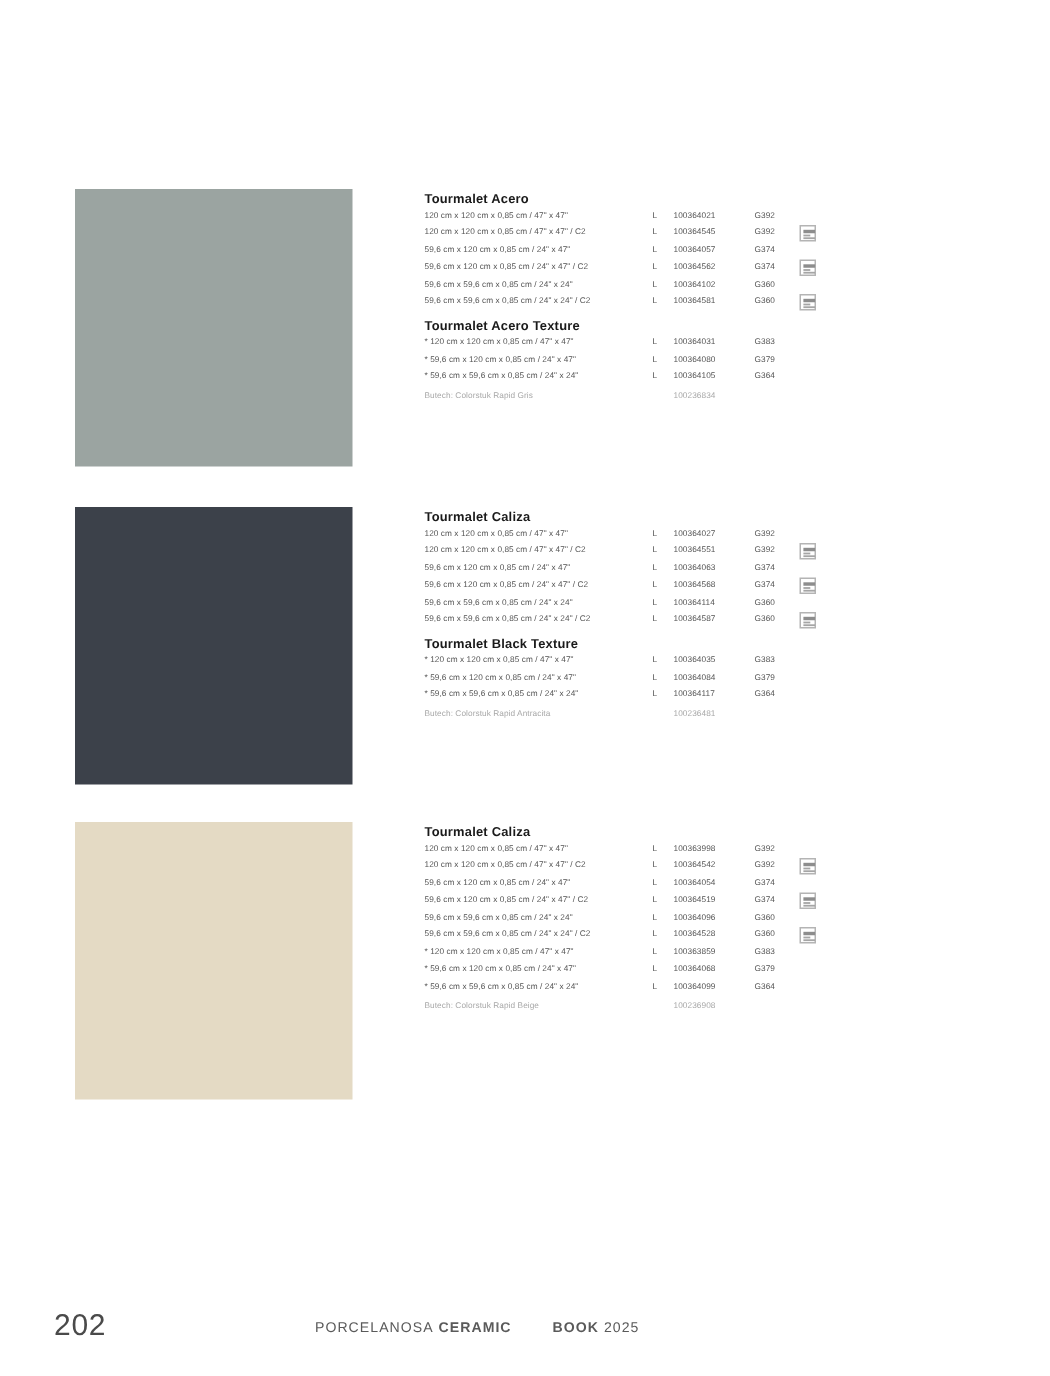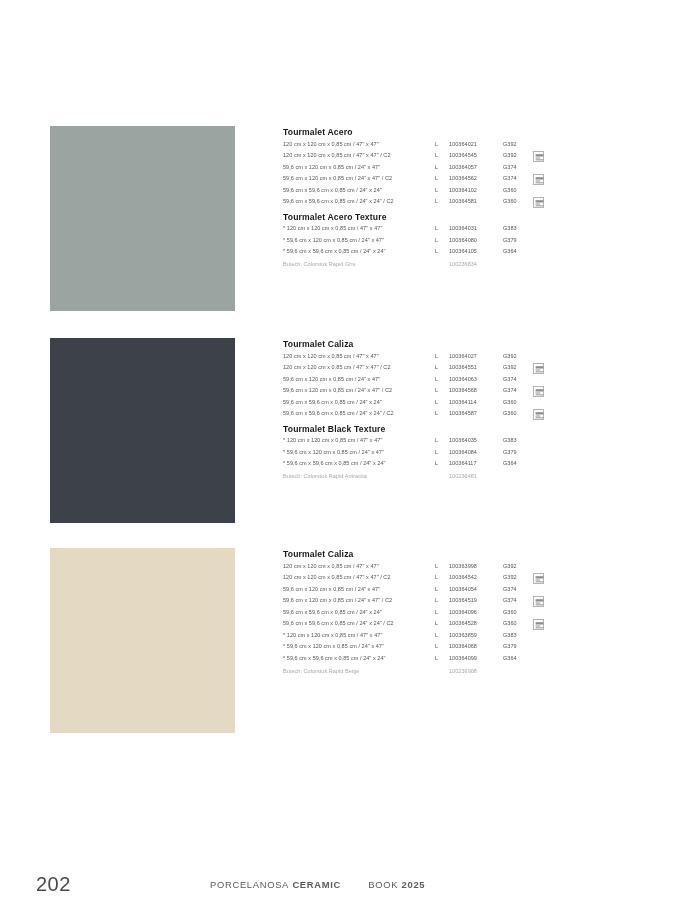--- a/index.html
+++ b/index.html
@@ -162,22 +162,22 @@
     top: 22px;
     font-size: 9.4px;
     color: #5a5a5a;
     letter-spacing: 0.7px;
     line-height: 12px;
     white-space: nowrap;
   }
 
   .fb-porcelanosa { font-weight: normal; padding-left: 20px; }
   .fb-ceramic { font-weight: bold; }
-  .fb-book { font-weight: normal; padding-left: 24px; }
-  .fb-year { font-weight: bold; }
+  .fb-book { font-weight: bold; padding-left: 24px; }
+  .fb-year { font-weight: normal; }
 </style>
 </head>
 <body>
 
 <div class="page">
 
   <div id="products-container">
       <div class="product" style="top: 126px;">
         <div class="swatch">
           <div class="swatch-inner" style="background: rgb(155, 164, 161);"></div>

